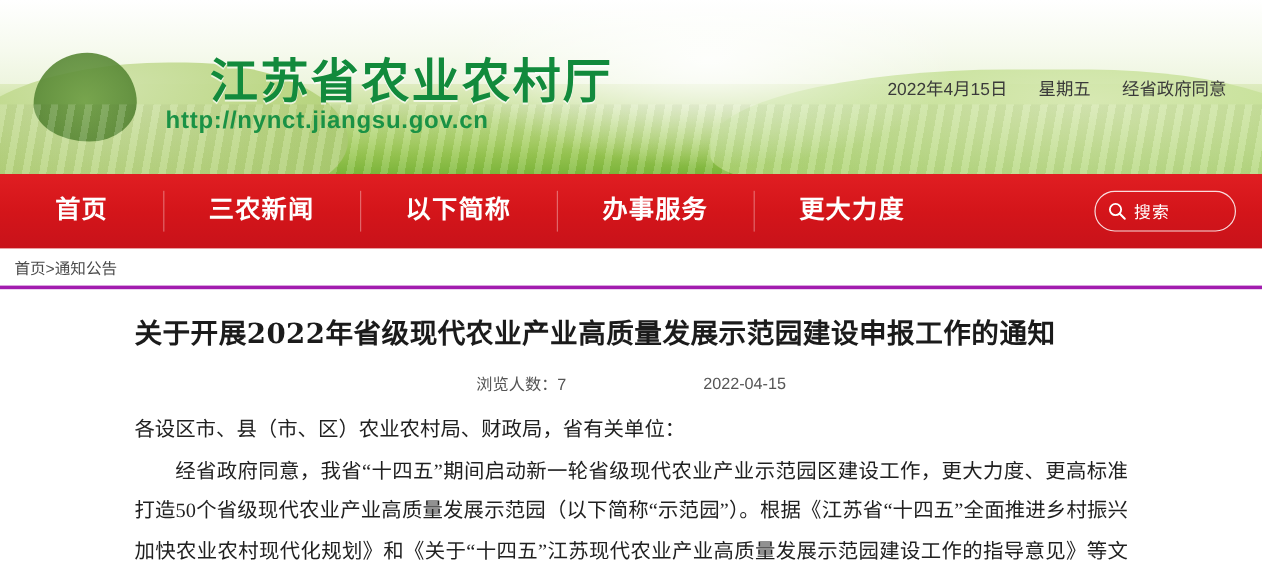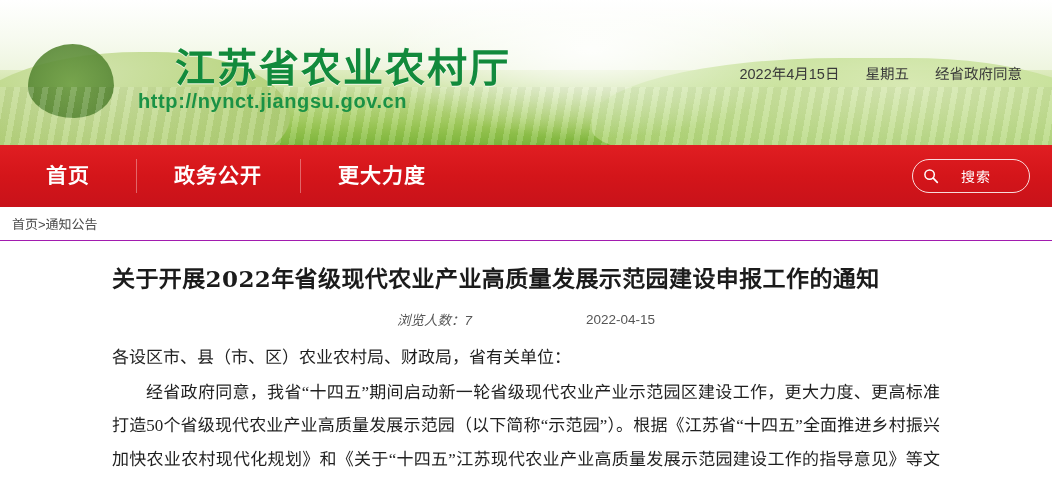--- a/index.html
+++ b/index.html
@@ -156,38 +156,37 @@
     right: 22px;
     top: 14px;
     width: 118px;
     height: 34px;
     border: 1px solid rgba(255,255,255,0.85);
     border-radius: 17px;
     display: flex;
     align-items: center;
     padding: 0 10px;
     cursor: pointer;
-    gap: 16px;
   }
   .search-box .sicon {
     width: 16px; height: 16px;
     margin-right: 6px;
     flex: 0 0 auto;
   }
   .search-box .stext {
     color: #ffffff;
     font-size: 14px;
     letter-spacing: 1px;
   }
 
   
   .breadcrumb-wrap {
     width: 1052px;
     height: 34px;
-    border-bottom: 1px solid #a21caf;
+    border-bottom: 3px solid #a21caf;
     display: flex;
     align-items: center;
   }
   .breadcrumb {
     padding-left: 12px;
     font-size: 13px;
     color: #4a4a4a;
   }
 
   
@@ -204,21 +203,21 @@
     letter-spacing: 0.4px;
   }
   .art-meta {
     margin-top: 14px;
     display: flex;
     justify-content: center;
     align-items: center;
     font-size: 13.5px;
     color: #555555;
   }
-  .art-meta .views { margin-right: 114px; font-style: italic; }
+  .art-meta .views { margin-right: 114px; }
 
   .art-body {
     margin-top: 12px;
     font-family: "DejaVu Serif", "Liberation Serif", serif;
     font-size: 17px;
     color: #1f1f1f;
     line-height: 1.95;
     text-align: justify;
   }
   .art-body p { margin: 0 0 2px 0; font-family: Liberation Serif, serif; }
@@ -241,21 +240,23 @@
   <div class="date-line">
     <span>2022年4月15日</span>
     <span>星期五</span>
     <span>经省政府同意</span>
   </div>
 </div>
 
 <div class="nav">
   <div class="nav-items">
     <div class="nav-item">首页</div>
-    <div class="nav-item">政务公开</div>
+    <div class="nav-item">三农新闻</div>
+    <div class="nav-item">以下简称</div>
+    <div class="nav-item">办事服务</div>
     <div class="nav-item">更大力度</div>
   </div>
 
   <div class="search-box">
     <svg class="sicon" viewBox="0 0 16 16">
       <circle cx="6.6" cy="6.6" r="4.7" fill="none" stroke="#ffffff" stroke-width="1.5"></circle>
       <line x1="10.2" y1="10.2" x2="14.3" y2="14.3" stroke="#ffffff" stroke-width="1.7" stroke-linecap="round"></line>
     </svg>
     <span class="stext">搜索</span>
   </div>

